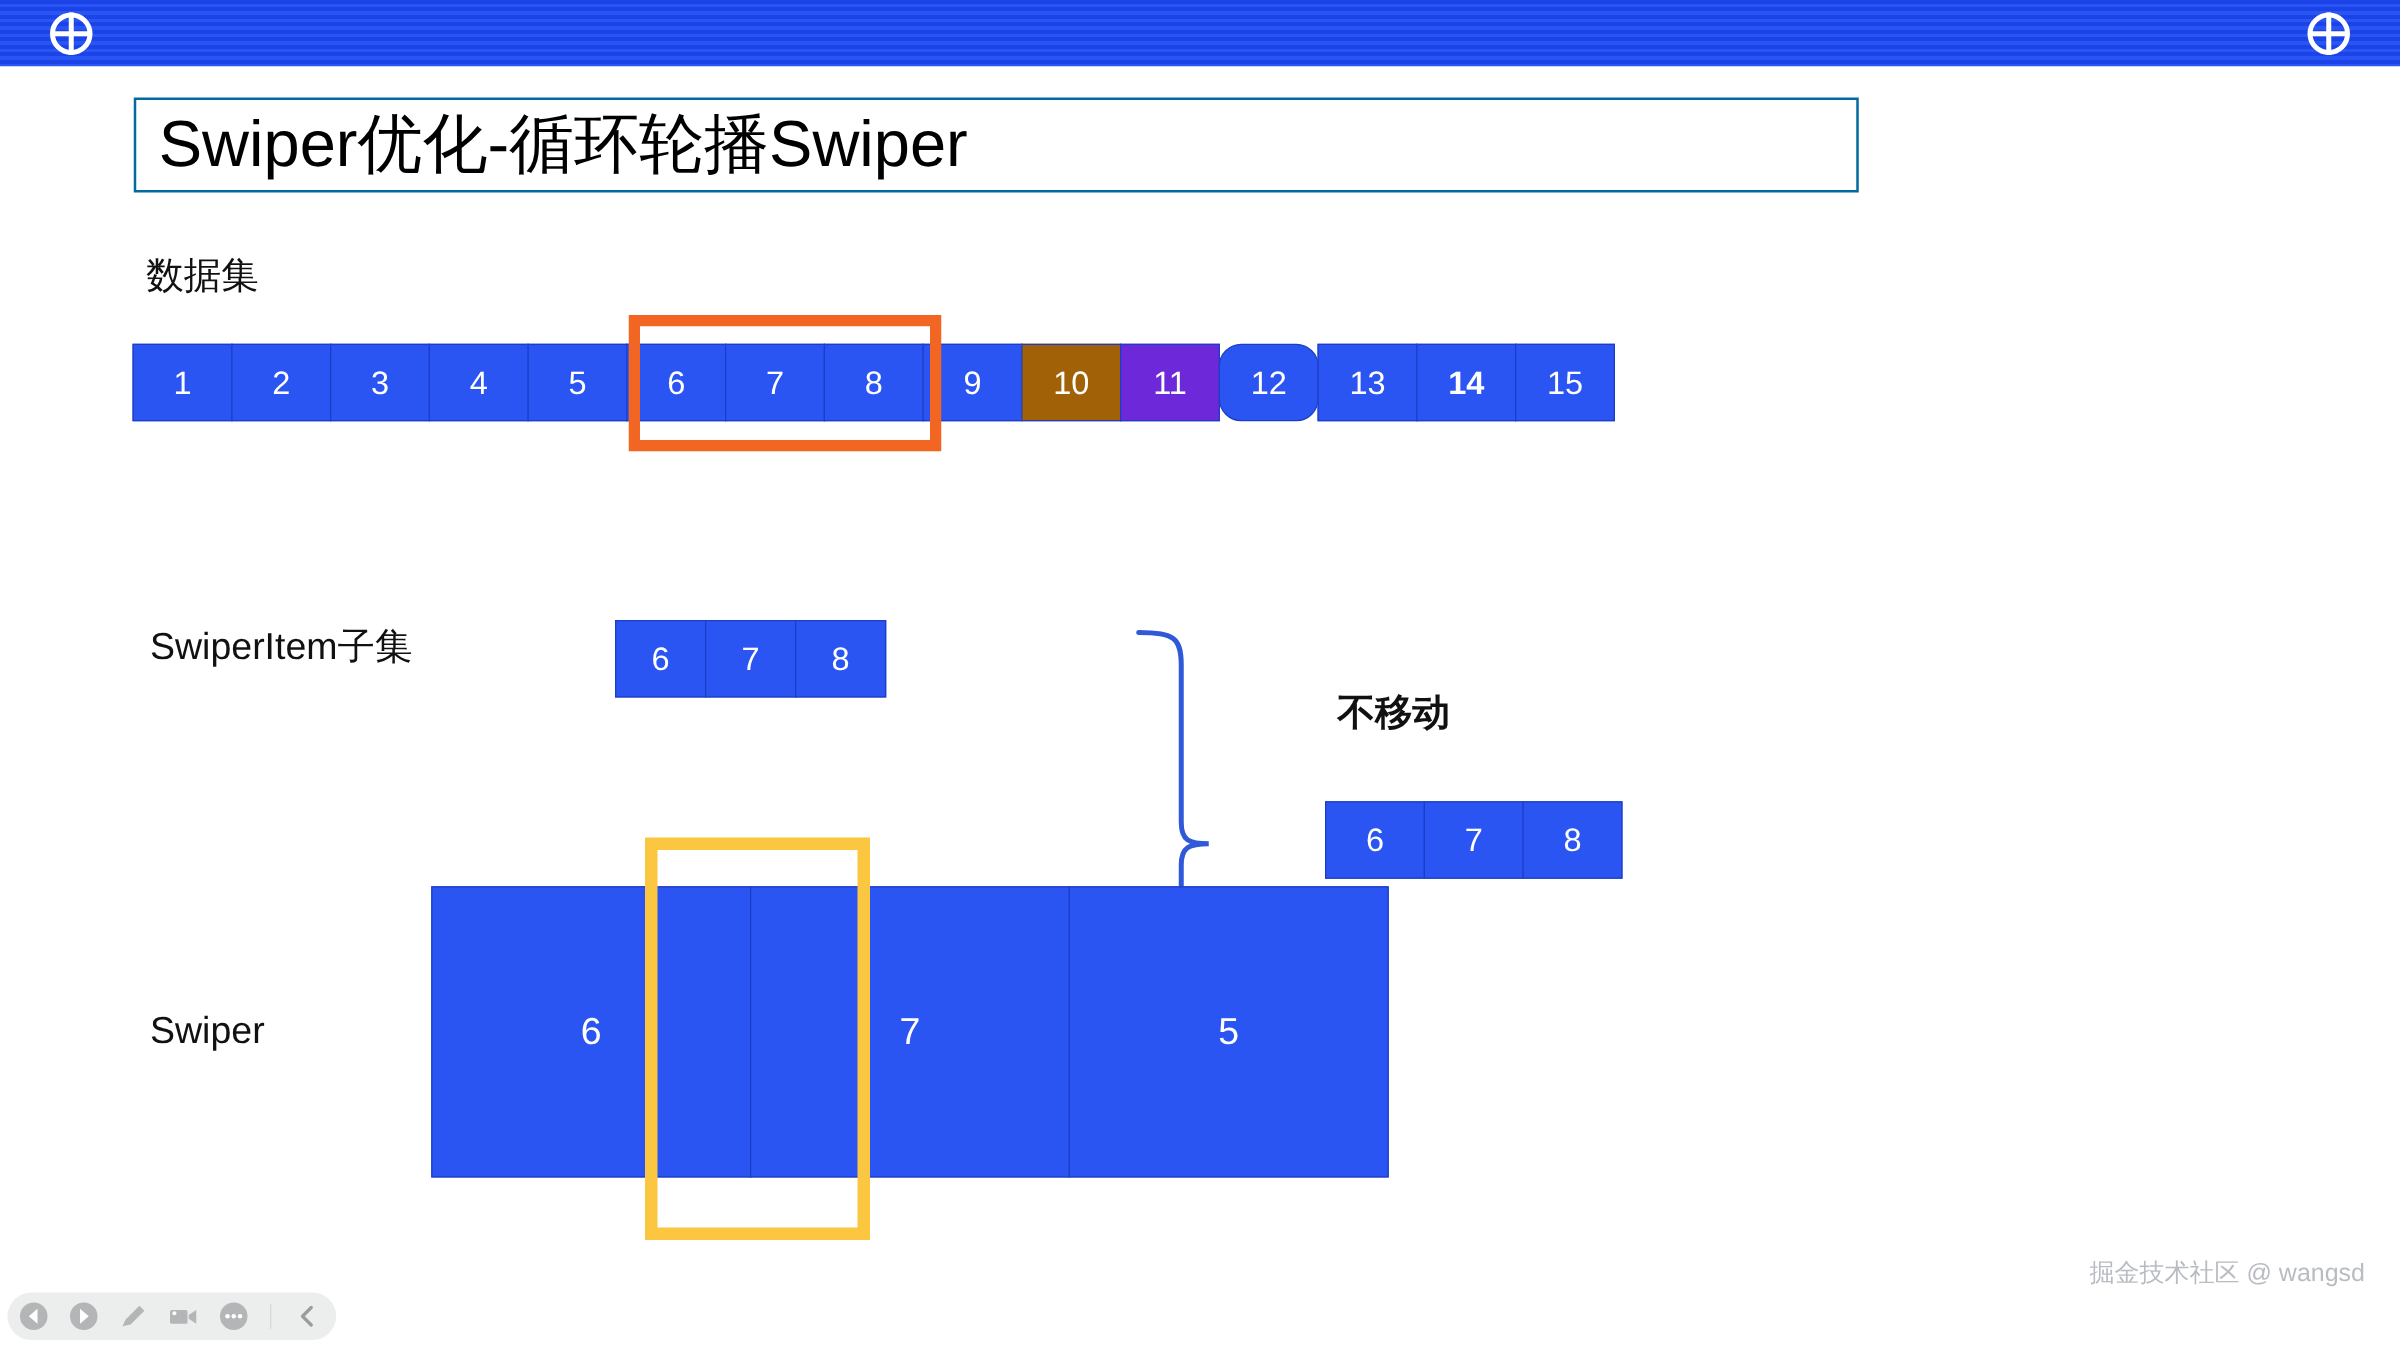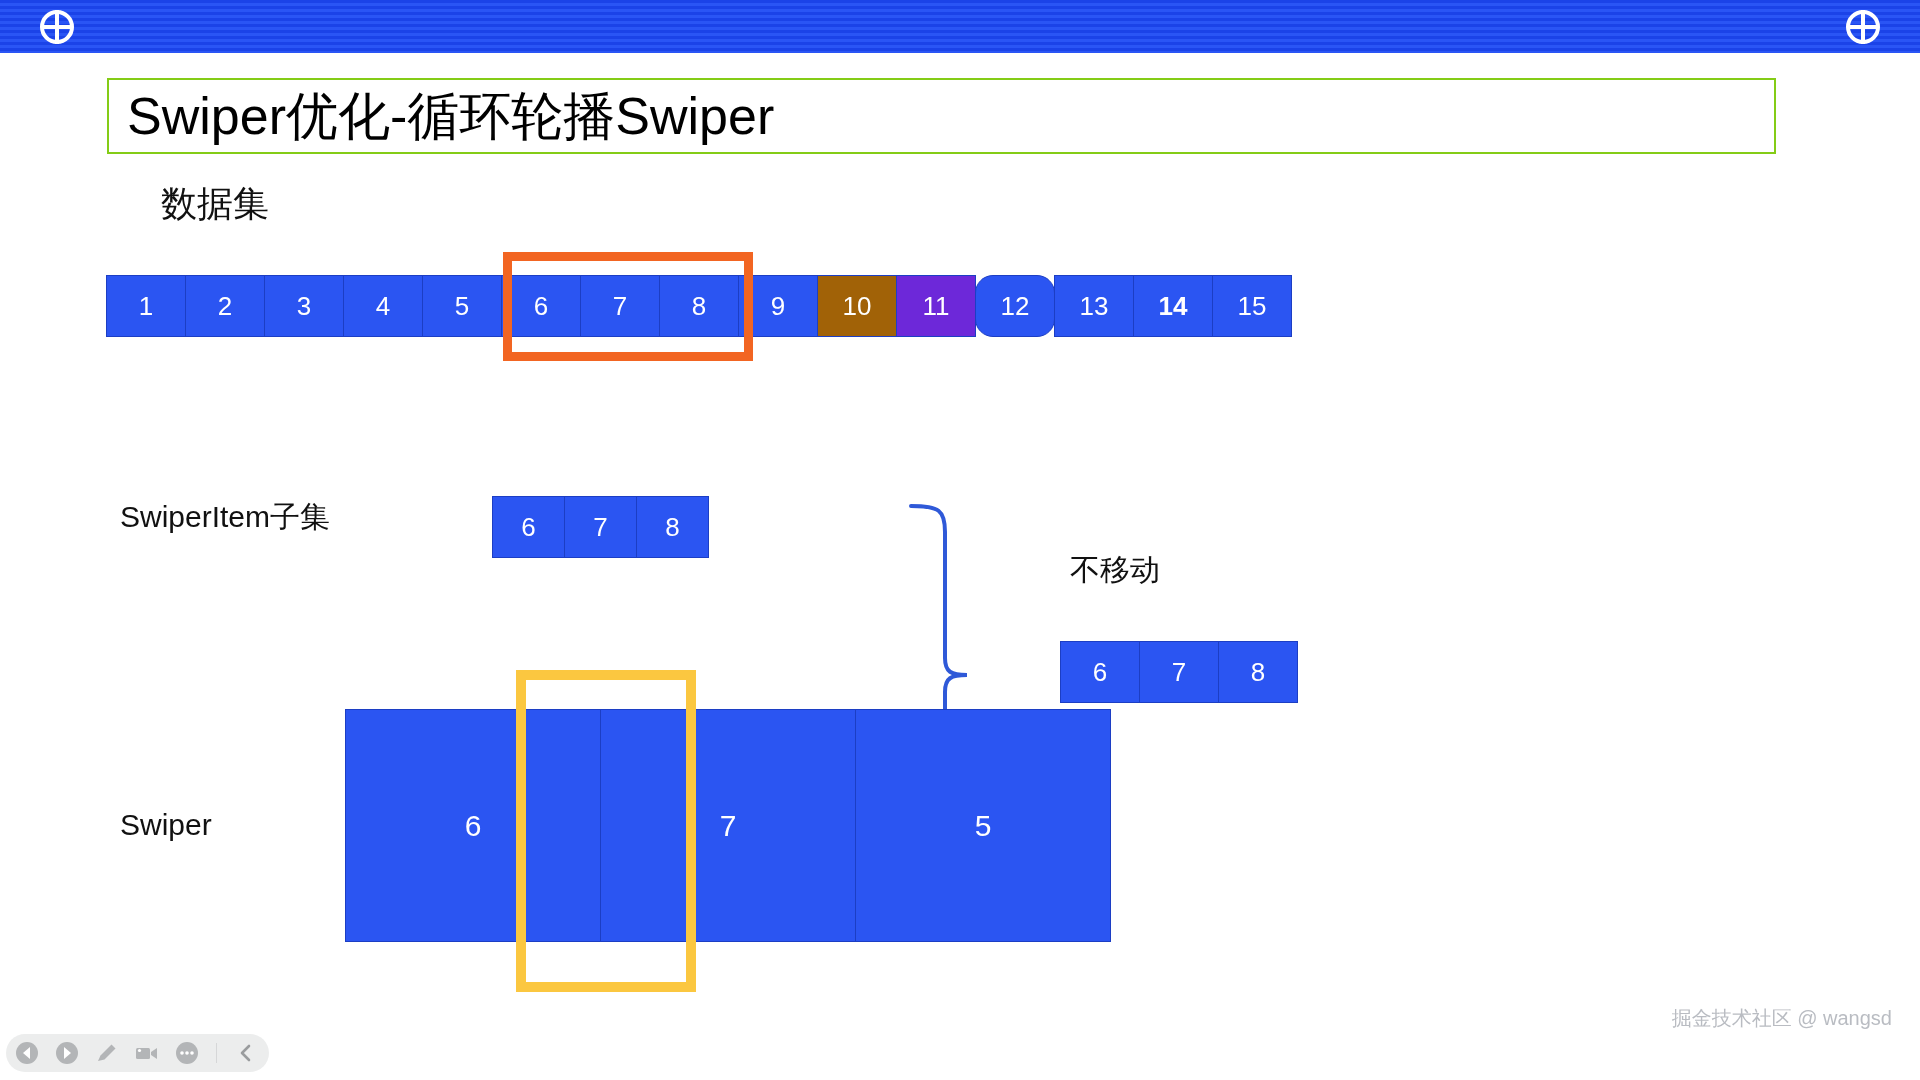--- a/index.html
+++ b/index.html
@@ -27,40 +27,40 @@
     position: absolute; top: 50%; transform: translateY(-50%);
     width: 40px; height: 40px;
   }
   .banner-icon.left  { left: 37px; }
   .banner-icon.right { right: 37px; }
   .banner-icon svg { display: block; width: 40px; height: 40px; }
 
   
   .title-box {
     position: absolute; left: 107px; top: 78px;
-    width: 1669px; height: 76px;
-    border: 2px solid #84cc16;
+    width: 1380px; height: 76px;
+    border: 2px solid #0369a1;
     background: #ffffff;
     display: flex; align-items: center;
     padding-left: 18px;
   }
   .title-text {
     font-size: 52px; font-weight: 400; color: #000;
     letter-spacing: 0px; white-space: nowrap;
     line-height: 1;
   }
 
   
   .label {
     position: absolute; color: #111; white-space: nowrap;
   }
-  .label-dataset { left: 117px; top: 180px; font-size: 36px; margin-left: 44px; }
+  .label-dataset { left: 117px; top: 200px; font-size: 30px; }
   .label-subset  { left: 120px; top: 497px; font-size: 30px; }
   .label-swiper  { left: 120px; top: 808px; font-size: 30px; }
-  .label-nomove  { left: 1070px; top: 550px; font-size: 30px; font-weight: 400; }
+  .label-nomove  { left: 1070px; top: 550px; font-size: 30px; font-weight: 700; }
 
   
   .dataset-strip {
     position: absolute; left: 106px; top: 275px;
     display: flex; height: 62px;
   }
   .cell {
     width: 80px; height: 62px;
     background: #2b55f2;
     border: 1px solid #1c3ec4;

